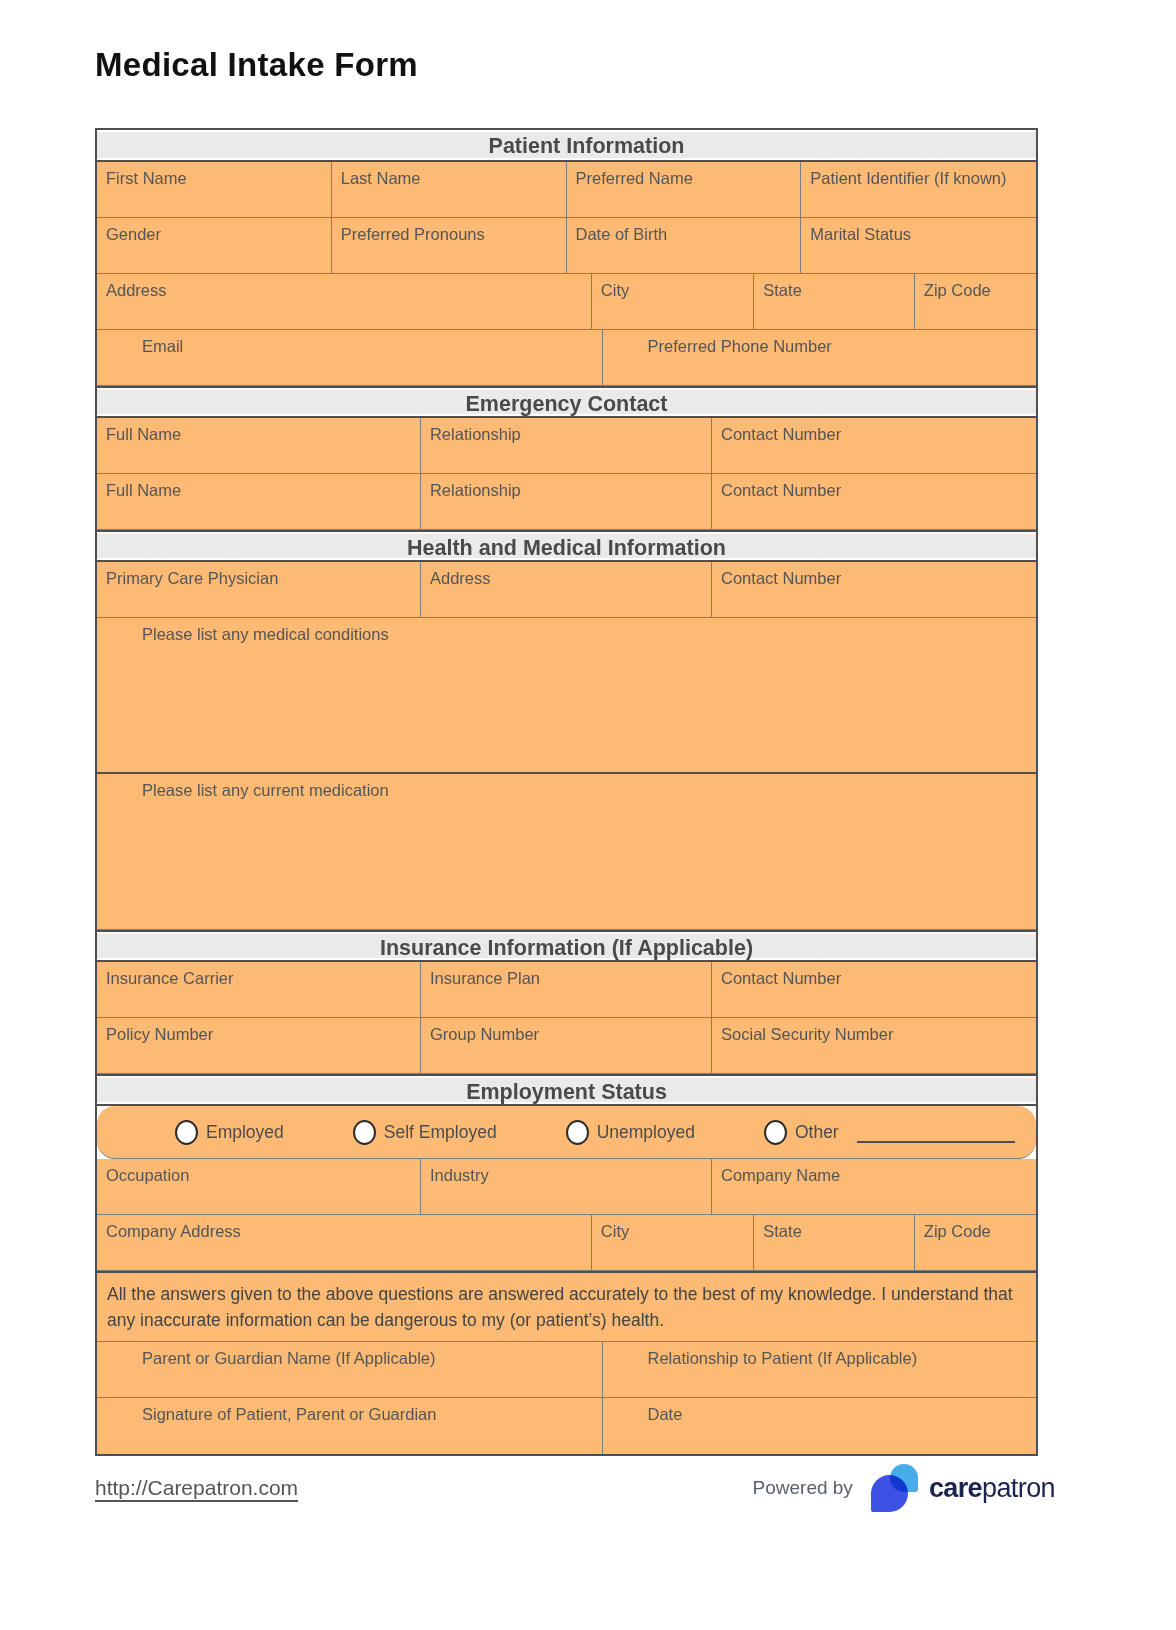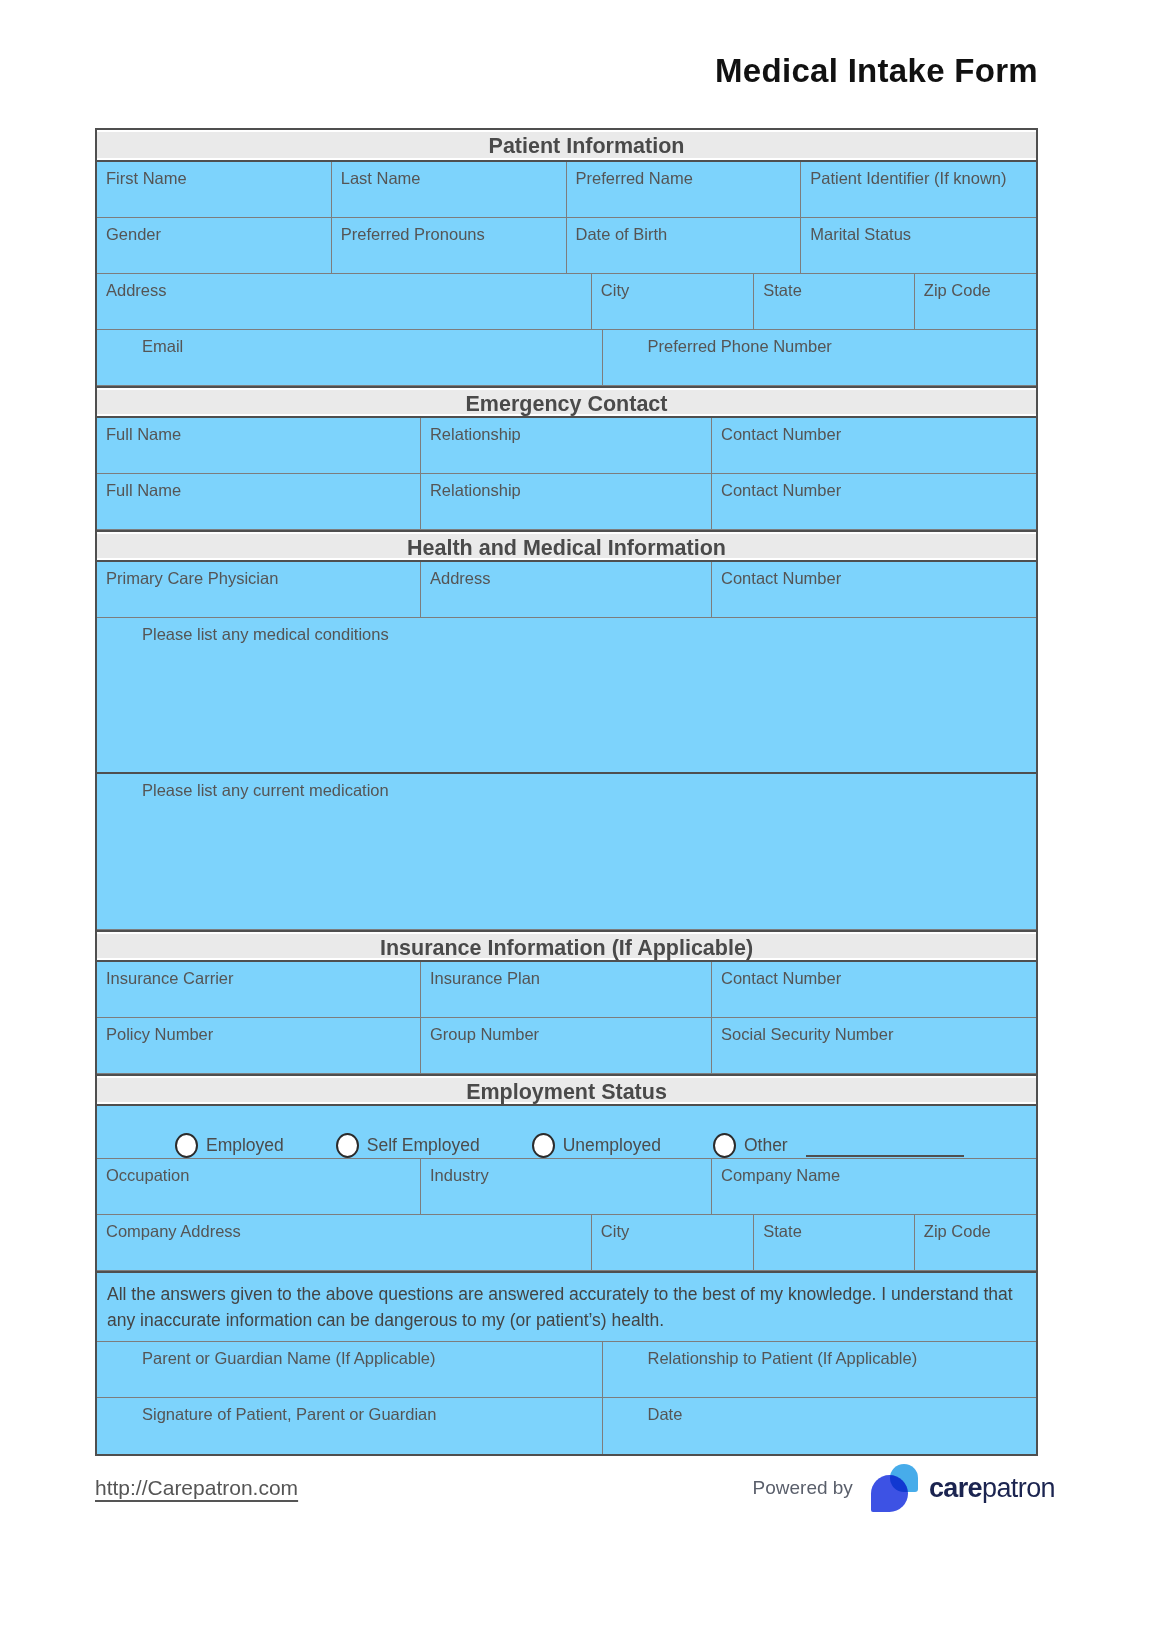--- a/index.html
+++ b/index.html
@@ -5,41 +5,41 @@
   :root{
     --header-bg:#eaeaea; --header-text:#4a4a4a; --label-text:#555555;
     --border-thin:#7d7d7d; --border-thick:#4f4f4f; --statement-text:#444444;
     --link-text:#555555; --logo-dark-blue:#3D52E4; --logo-light-blue:#47ACEA;
     --logo-text:#1B2450; --title-text:#111111; --radio-outline:#2b2b2b;
   }
   *{margin:0;padding:0;box-sizing:border-box;}
   html,body{background:#ffffff;}
   .page{position:relative;width:1176px;height:1630px;background:#ffffff;
         font-family:"Liberation Sans",sans-serif;overflow:hidden;}
-  .title{position:absolute;top:52px;left:95px;width:943px;text-align:right;
+  .title{position:absolute;top:46px;left:95px;width:943px;text-align:left;
          font-size:33px;font-weight:bold;color:var(--title-text);letter-spacing:.3px;}
   .form{position:absolute;left:95px;top:128px;width:943px;border:2px solid var(--border-thick);
         background:#ffffff;}
   .sec-header{height:32px;line-height:32px;text-align:center;background:var(--header-bg);
         color:var(--header-text);font-weight:bold;font-size:21.5px;
         border-top:2px solid var(--border-thick);border-bottom:2px solid var(--border-thick);
         box-shadow:inset 0 2px 0 #ffffff, inset 0 -2px 0 #ffffff;}
   .sec-header.first{border-top:none;padding-left:40px;}
-  .row{display:flex;border-bottom:1px solid var(--border-thin);background:#7dd3fc;}
+  .row{display:flex;border-bottom:1px solid var(--border-thin);background:#fdba74;}
   .row.last{border-bottom:none;}
   .r-std{height:56px;}
   .r-box{height:156px;}
   .r-box.bb-thick{border-bottom:2px solid var(--border-thick);}
   .cell{flex:0 0 auto;border-right:1px solid var(--border-thin);padding:7px 9px;
         font-size:16.5px;color:var(--label-text);overflow:hidden;}
   .cell.lastc{border-right:none;flex:1 1 auto;}
   .w25{width:25%;} .w50{width:50%;margin-left:36px;}
   .wA{width:52.7%;} .wB{width:17.3%;} .wC{width:17.1%;} .wD{width:12.9%;}
   .t1{width:34.5%;} .t2{width:31%;} .t3{width:34.5%;}
-  .radio-row{height:53px;align-items:flex-end;padding-left:78px;gap:52px;}
+  .radio-row{height:53px;align-items:center;padding-left:78px;gap:69px;border-radius:18px;}
   .radio{display:flex;align-items:center;gap:8px;font-size:17.5px;color:#4c4c4c;cursor:pointer;}
   .radio-circle{width:23px;height:25px;border:2.5px solid var(--radio-outline);
         border-radius:50%;background:#ffffff;flex:0 0 auto;}
   .other-line{display:inline-block;width:158px;border-bottom:2px solid #4f4f4f;
         height:16px;margin-left:10px;transform:translateY(3px);}
   .statement{padding:8px 10px;font-size:17.5px;line-height:26px;color:var(--statement-text);
         border-top:2px solid var(--border-thick);display:block;}
   .footer-link{position:absolute;left:95px;top:1476px;font-size:21px;color:var(--link-text);
         text-decoration:underline;text-underline-offset:5px;cursor:pointer;}
   .powered{position:absolute;top:1464px;right:121px;display:flex;align-items:center;gap:18px;}

